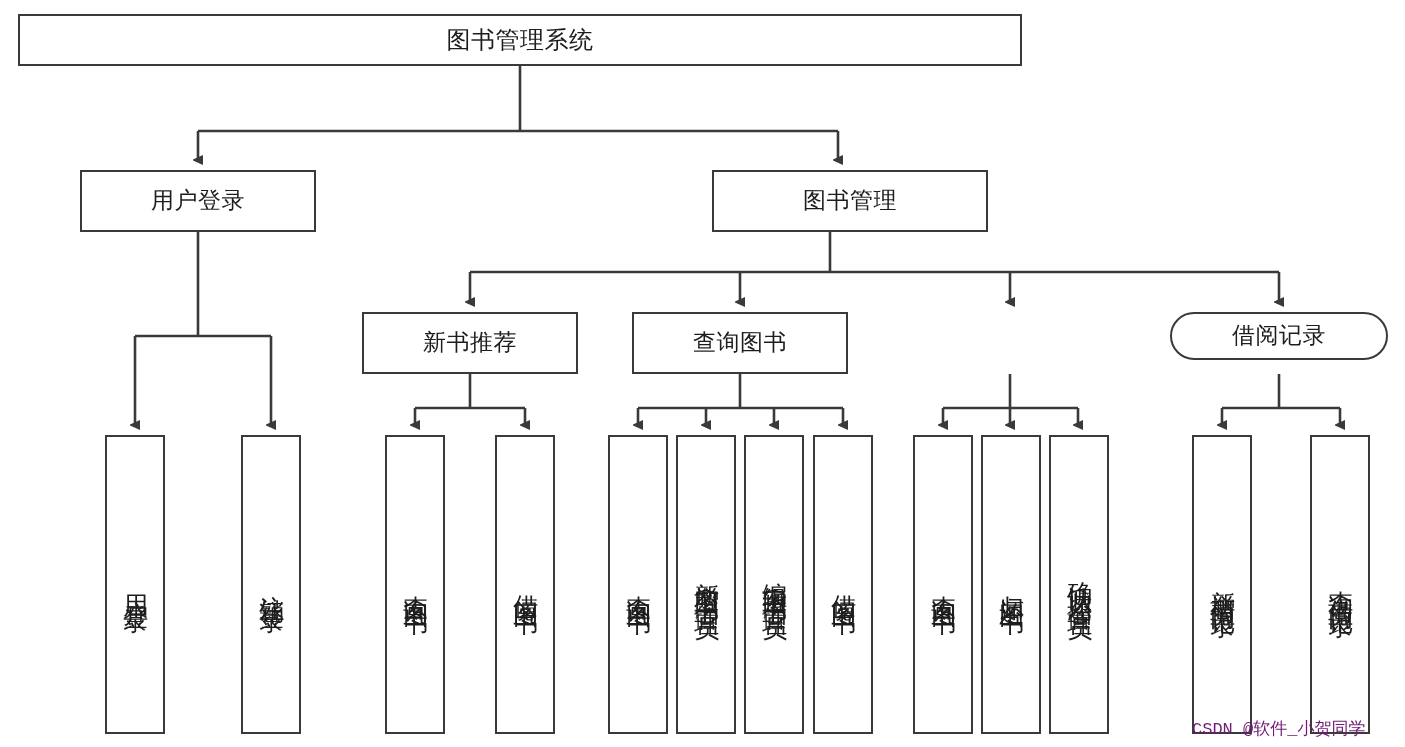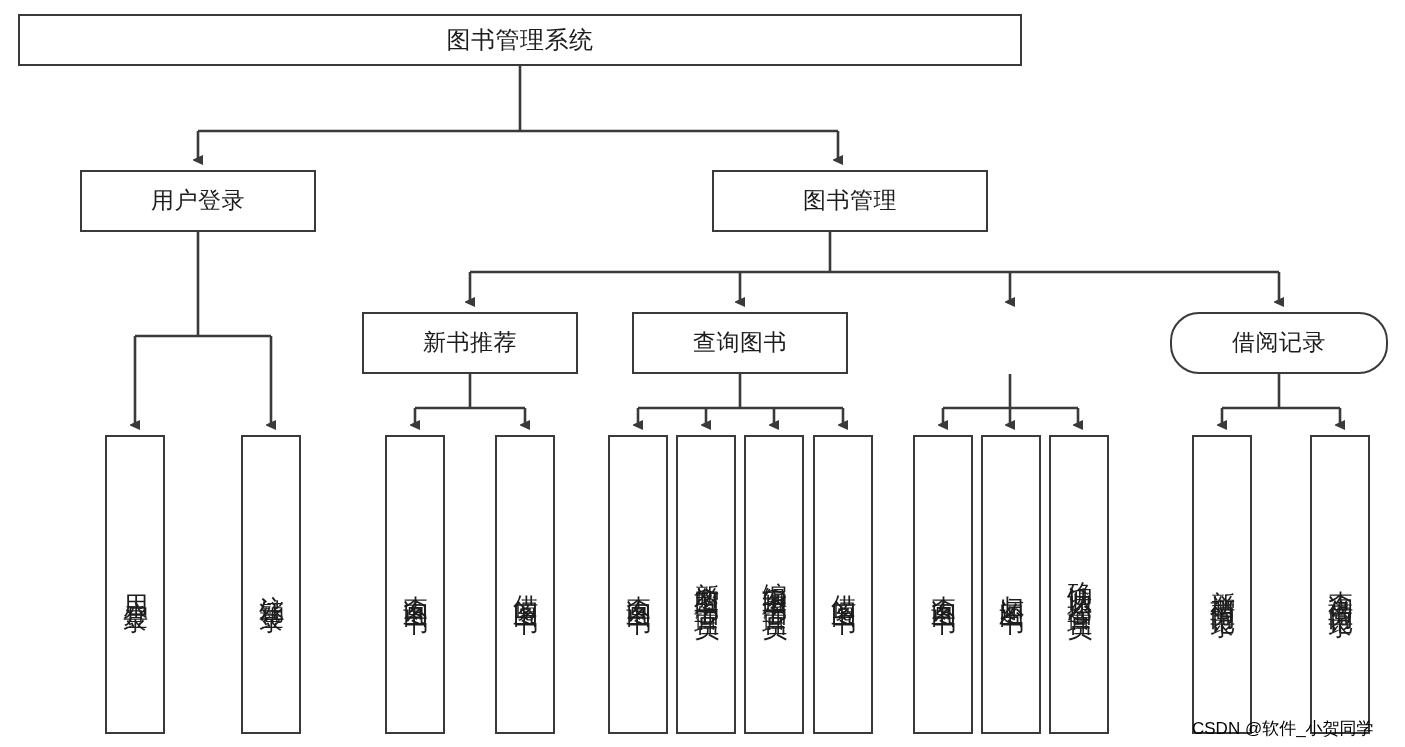--- a/index.html
+++ b/index.html
@@ -58,25 +58,25 @@
     writing-mode: vertical-rl;
     text-orientation: upright;
     font-size: 25px;
     line-height: 1.22;
     letter-spacing: 5px;
     max-height: 260px;
     white-space: normal;
   }
   .watermark {
     position: absolute;
-    color: #000000;
+    color: #701a75;
     font-size: 17px;
     white-space: nowrap;
     z-index: 5;
-    font-family: Liberation Sans, sans-serif;
+    font-family: Liberation Mono, monospace;
   }
 </style>
 </head>
 <body>
 
 <div id="canvas">
 
   <svg id="edges" viewBox="0 0 1405 747" width="1405" height="747">
     <defs>
       <marker id="arrow" markerWidth="10" markerHeight="10" refX="5" refY="5" orient="auto" markerUnits="userSpaceOnUse">
@@ -141,21 +141,21 @@
 
   <div class="node horiz" style="left:362px; top:312px; width:216px; height:62px;">
     <span class="lbl">新书推荐</span>
   </div>
 
   <div class="node horiz" style="left:632px; top:312px; width:216px; height:62px;">
     <span class="lbl">查询图书</span>
   </div>
 
 
-  <div class="node horiz" style="left:1170px; top:312px; width:218px; height:62px;border-radius:29px;">
+  <div class="node horiz" style="left:1170px; top:312px; width:218px; height:48px;border-radius:29px;">
     <span class="lbl">借阅记录</span>
   </div>
 
   <div class="node vert" style="left:105px; top:435px; width:60px; height:299px;">
     <span class="lbl">用户登录</span>
   </div>
 
   <div class="node vert" style="left:241px; top:435px; width:60px; height:299px;">
     <span class="lbl">注销登录</span>
   </div>

